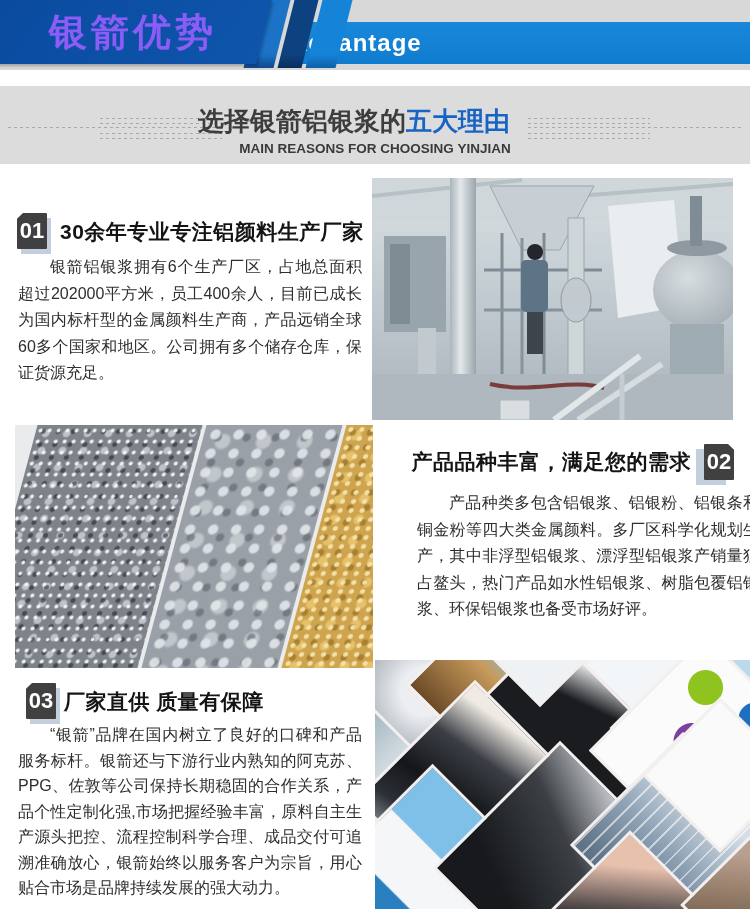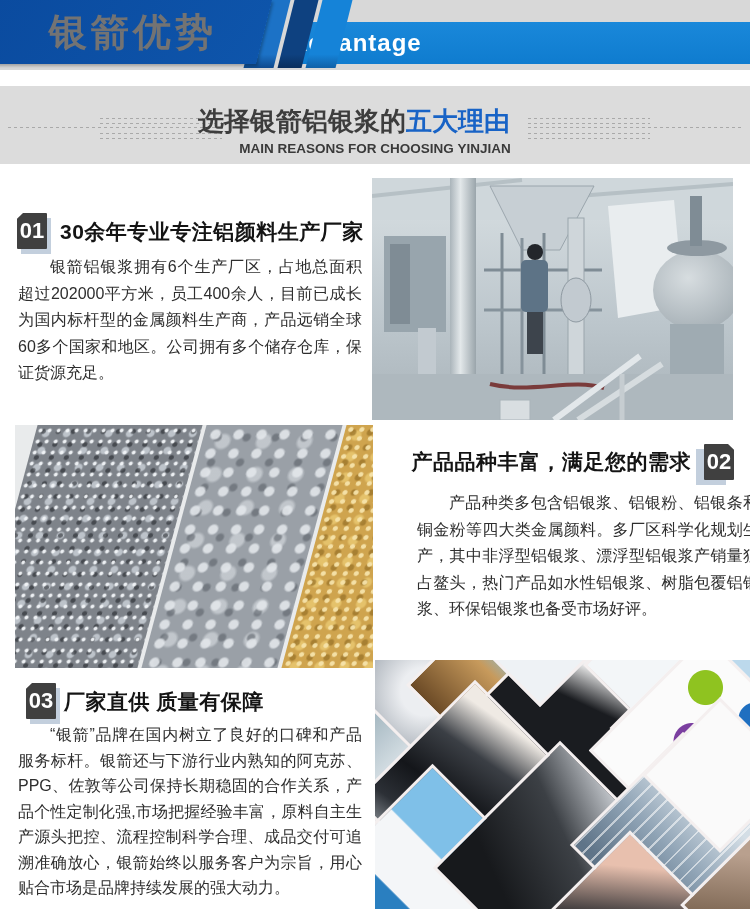--- a/index.html
+++ b/index.html
@@ -21,21 +21,21 @@
   .stripe-med    { left:252px; width:30px; background:linear-gradient(180deg,#1c72c6 80%,#0e4a8e); }
   .stripe-navy   { left:286px; width:24px; background:linear-gradient(180deg,#0e4180 80%,#0a2f5e); }
   .stripe-bright { left:314px; width:30px; background:linear-gradient(180deg,#1583d8 80%,#0f61a8); }
   .hdr-block {
     position:absolute; left:-36px; top:0; width:300px; height:64px;
     background:linear-gradient(115deg,#0a4a9e,#0e55ab);
     transform:skewX(-14deg); box-shadow:2px 2px 3px rgba(0,0,0,.25);
   }
   .hdr-title {
     position:absolute; left:28px; top:0; width:210px; height:64px; line-height:64px;
-    color:#737373; font-size:38px; font-weight:bold; letter-spacing:4px; text-align:center;
+    color:#8b5cf6; font-size:38px; font-weight:bold; letter-spacing:4px; text-align:center;
   }
   
   .intro-band { position:absolute; left:0; top:86px; width:750px; height:78px; background:#dcdcdc; }
   .intro-title {
     position:absolute; left:0; top:104px; width:708px; text-align:center;
     font-size:26px; font-weight:bold; color:#3d3d3d; letter-spacing:0px;
   }
   .intro-title .hl { color:#1863c6; }
   .intro-sub {
     position:absolute; left:0; top:141px; width:750px; text-align:center;

